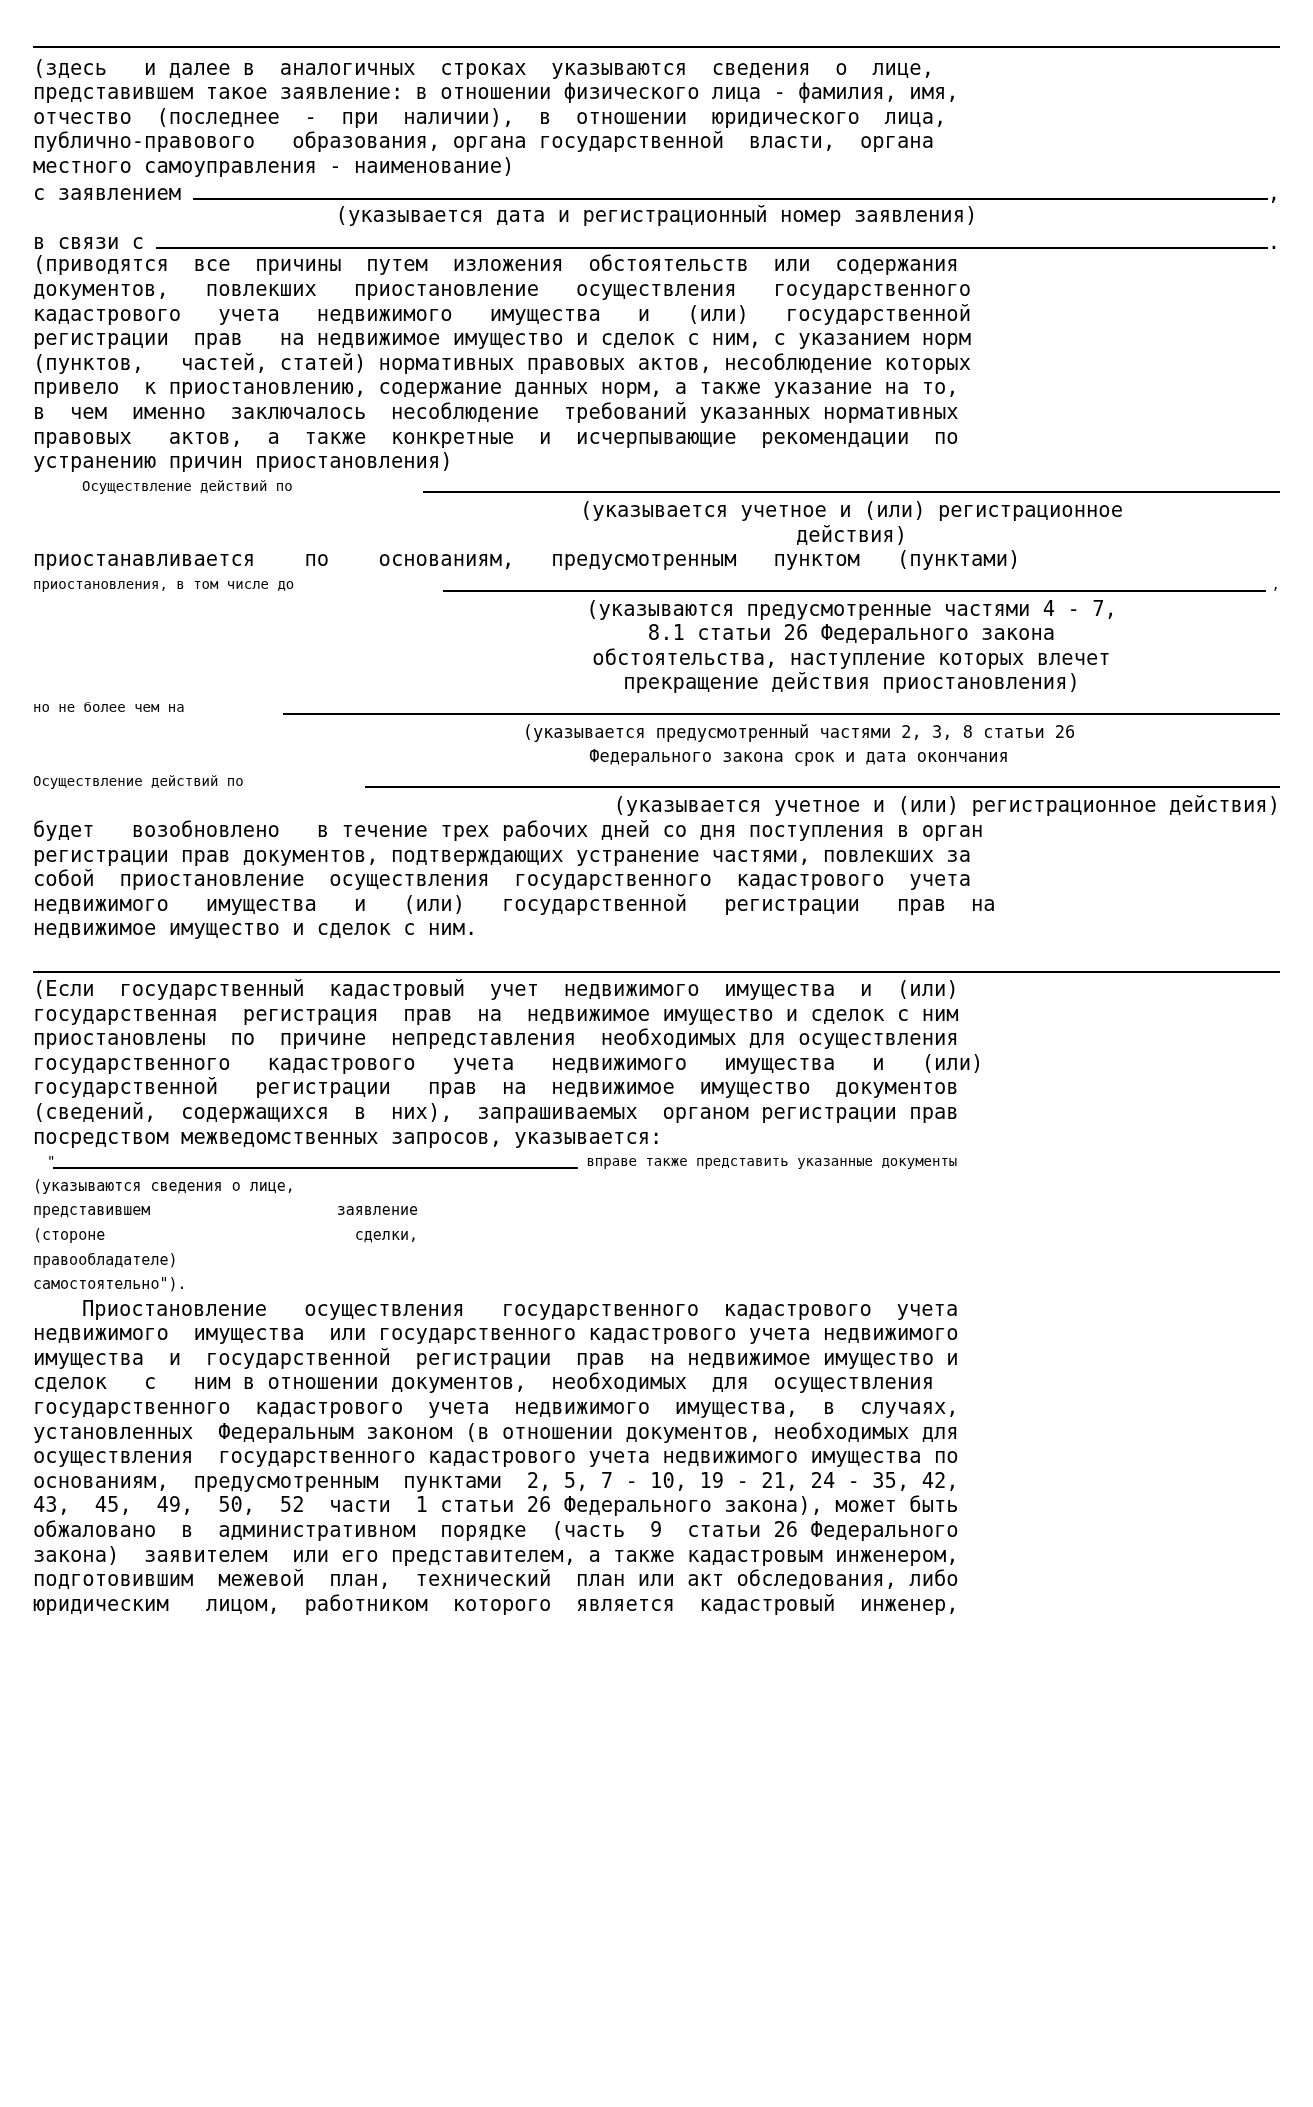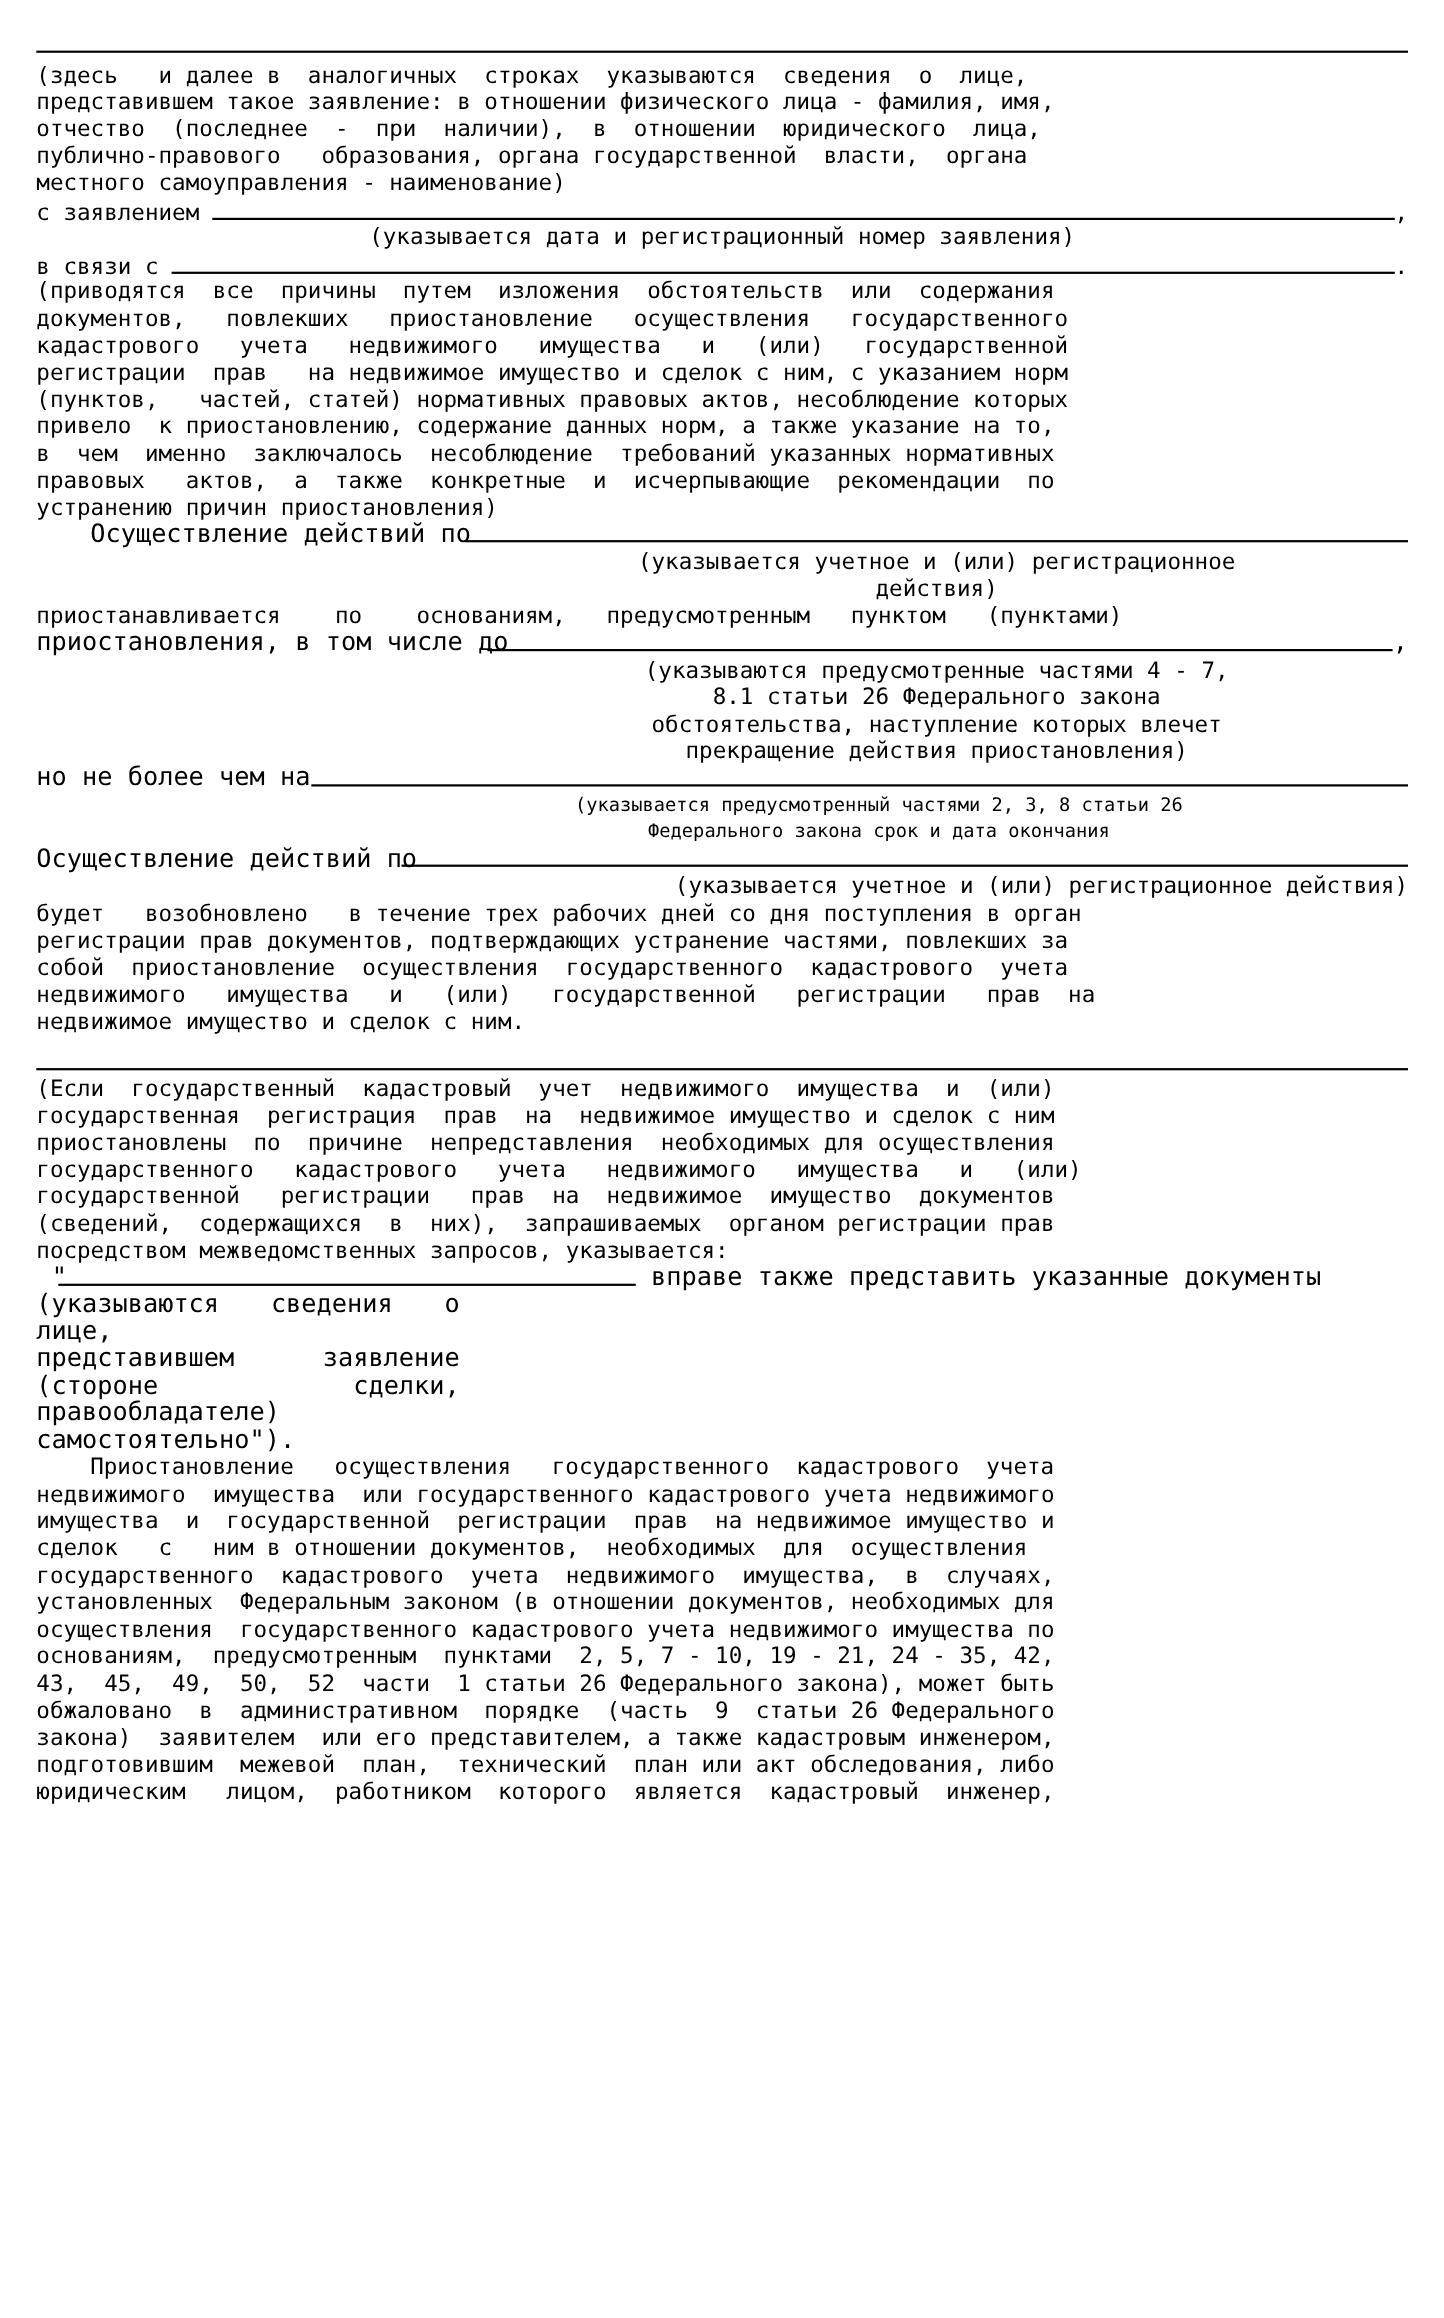--- a/index.html
+++ b/index.html
@@ -72,21 +72,21 @@
     flex: 1 1 auto;
     border-bottom: 2px solid #000;
     height: 19px;
     margin: 0 0 0 0;
   }
   .fieldrow .tail { white-space: pre; }
   
   .blankrow {
     height: 24.6px;
     position: relative;
-    font-size: 23px;
+    font-size: 14px;
     line-height: 24.6px;
     text-align: center;
   }
   .blankline {
     position: absolute;
     bottom: 5px;
     border-bottom: 2px solid #000;
   }
   .inlinetext {
     position: absolute;
@@ -105,21 +105,21 @@
     text-align-last: center;
   }
   .capcol2 {
     margin-left: 285px;
     text-align: center;
     font-size: 17px;
     line-height: 24.6px;
   }
   .narrowcol {
     width: 385px;
-    font-size: 23px;
+    font-size: 15px;
     line-height: 24.6px;
     text-align: justify;
     text-align-last: left;
   }
   .indentpara {
     text-indent: 49px;
   }
   .blockgap { height: 14px; }
   .divider {
     margin-top: 16px;

